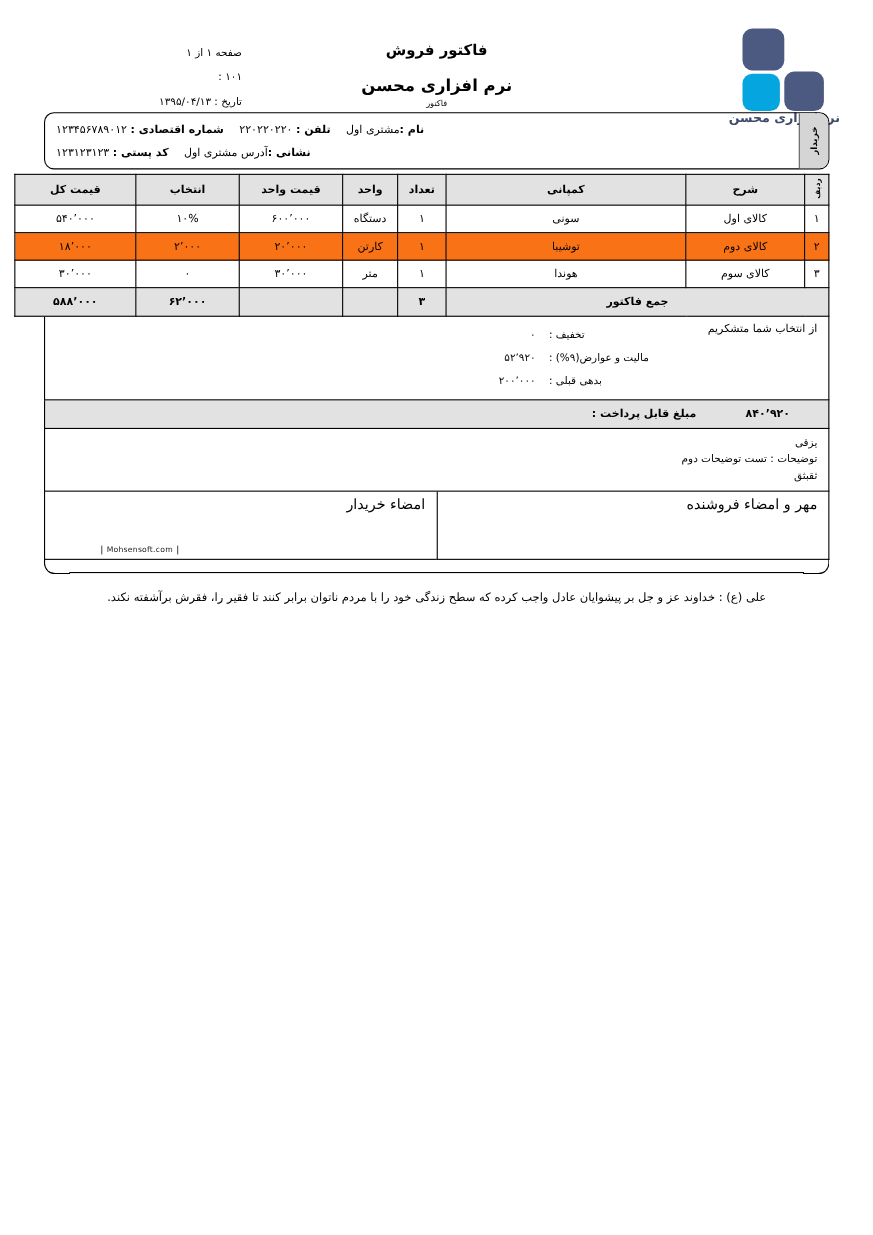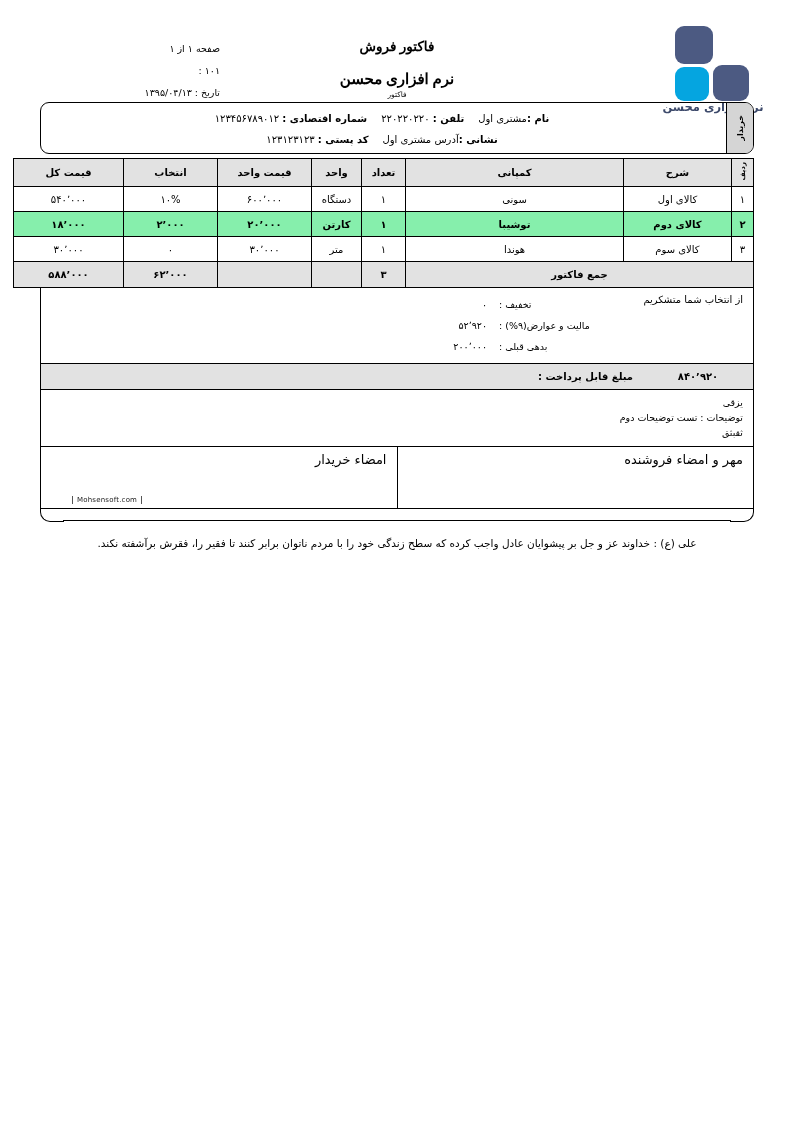--- a/index.html
+++ b/index.html
@@ -21,21 +21,20 @@
   
   .header { position: relative; height: 96px; }
   .hdr-left {
     position:absolute; left: 30px; top: 38px; width: 190px;
     text-align: right; direction: rtl;
   }
   .hdr-left div { font-size: 9.5px; color:#000; line-height: 22px; white-space: nowrap; }
   .hdr-center {
     position:absolute; left: 0; right: 0; top: 38px;
     text-align: center;
-    font-family: Liberation Serif, serif;
   }
   .title-main { font-size: 13.5px; font-weight: bold; letter-spacing: .5px; }
   .title-sub  { font-size: 15px; font-weight: bold; margin-top: 15px; }
   .title-tiny { font-size: 7.5px; margin-top: 2px; color:#111; }
 
   .logo-wrap { position:absolute; right: 26px; top: 26px; width: 110px; text-align:center; }
   .logo-marks { position: relative; width: 80px; height: 72px; margin: 0 auto; }
   .sq { position:absolute; border-radius: 9px; }
   .sq-a { width: 38px; height: 38px; left: 2px;  top: 0px;  background: #4c5a82; }
   .sq-b { width: 34px; height: 34px; left: 2px;  top: 41px; background: #05a5e0; }
@@ -52,33 +51,33 @@
     position:absolute; right: 0px; top: 0px; bottom: 0px; width: 27px;
     background: #d5d5d5; border-left: 1.3px solid #000;
     border-radius: 0 8px 8px 0;
     display:flex; align-items:center; justify-content:center;
   }
   .buyer-tab span {
     font-size: 8px; font-weight: bold;
     writing-mode: vertical-rl; transform: rotate(180deg);
     letter-spacing: 1px;
   }
-  .buyer-line { font-size: 10px; line-height: 21px; text-align: center; white-space: nowrap; }
+  .buyer-line { font-size: 10px; line-height: 21px; text-align: left; white-space: nowrap; }
   .buyer-line b { font-weight: bold; }
   .sp-l { display:inline-block; width: 14px; }
 
   
   .tbl-wrap { margin: 4px 40px 0 40px; }
   table.items { width: 100%; border-collapse: collapse; table-layout: fixed; }
   table.items th, table.items td {
     border: 1px solid #000; font-size: 10px; height: 25px;
     padding: 0 6px; text-align: center; vertical-align: middle;
   }
   table.items thead th { background: #e2e2e2; font-weight: bold; height: 28px; }
-  table.items tbody tr.alt td { background: #86efac; font-weight: bold; }
+  table.items tbody tr.alt td { background: #f97316; }
   td.right { text-align: right; }
   td.numcell { text-align: left; padding-left: 14px; letter-spacing: .3px; }
   th.c-row { width: 22px; }
   th.c-desc { width: 108px; }
   th.c-comp { width: 218px; }
   th.c-qty { width: 44px; }
   th.c-unit { width: 50px; }
   th.c-price { width: 94px; }
   th.c-disc { width: 94px; }
   th.c-total { width: 110px; }
@@ -129,21 +128,21 @@
   .footer-round .arc-l, .footer-round .arc-r {
     position:absolute; top: -1px; width: 24px; height: 14px;
     border: 1px solid #000; border-top: none;
   }
   .footer-round .arc-l { left: 0; border-right: none; border-radius: 0 0 0 10px; }
   .footer-round .arc-r { right: 0; border-left: none; border-radius: 0 0 10px 0; }
   .footer-round .arc-mid {
     position:absolute; left: 23px; right: 23px; top: 11px; border-bottom: 1px solid #000;
   }
   .watermark {
-    position: absolute; left: 32px; top: -13px;
+    position: absolute; left: 52px; top: -13px;
     font-size: 7px; color: #222; background: #fff;
     padding: 0 4px; border-left: 1px solid #555; border-right: 1px solid #555;
     letter-spacing: .2px;
     text-align: center;
   }
 
   .seller-info { margin-top: 7px; text-align: center; }
   .seller-info div { font-size: 10px; line-height: 17px; }
   .seller-info b { font-weight: bold; }
   .sp-m { display:inline-block; width: 12px; }

